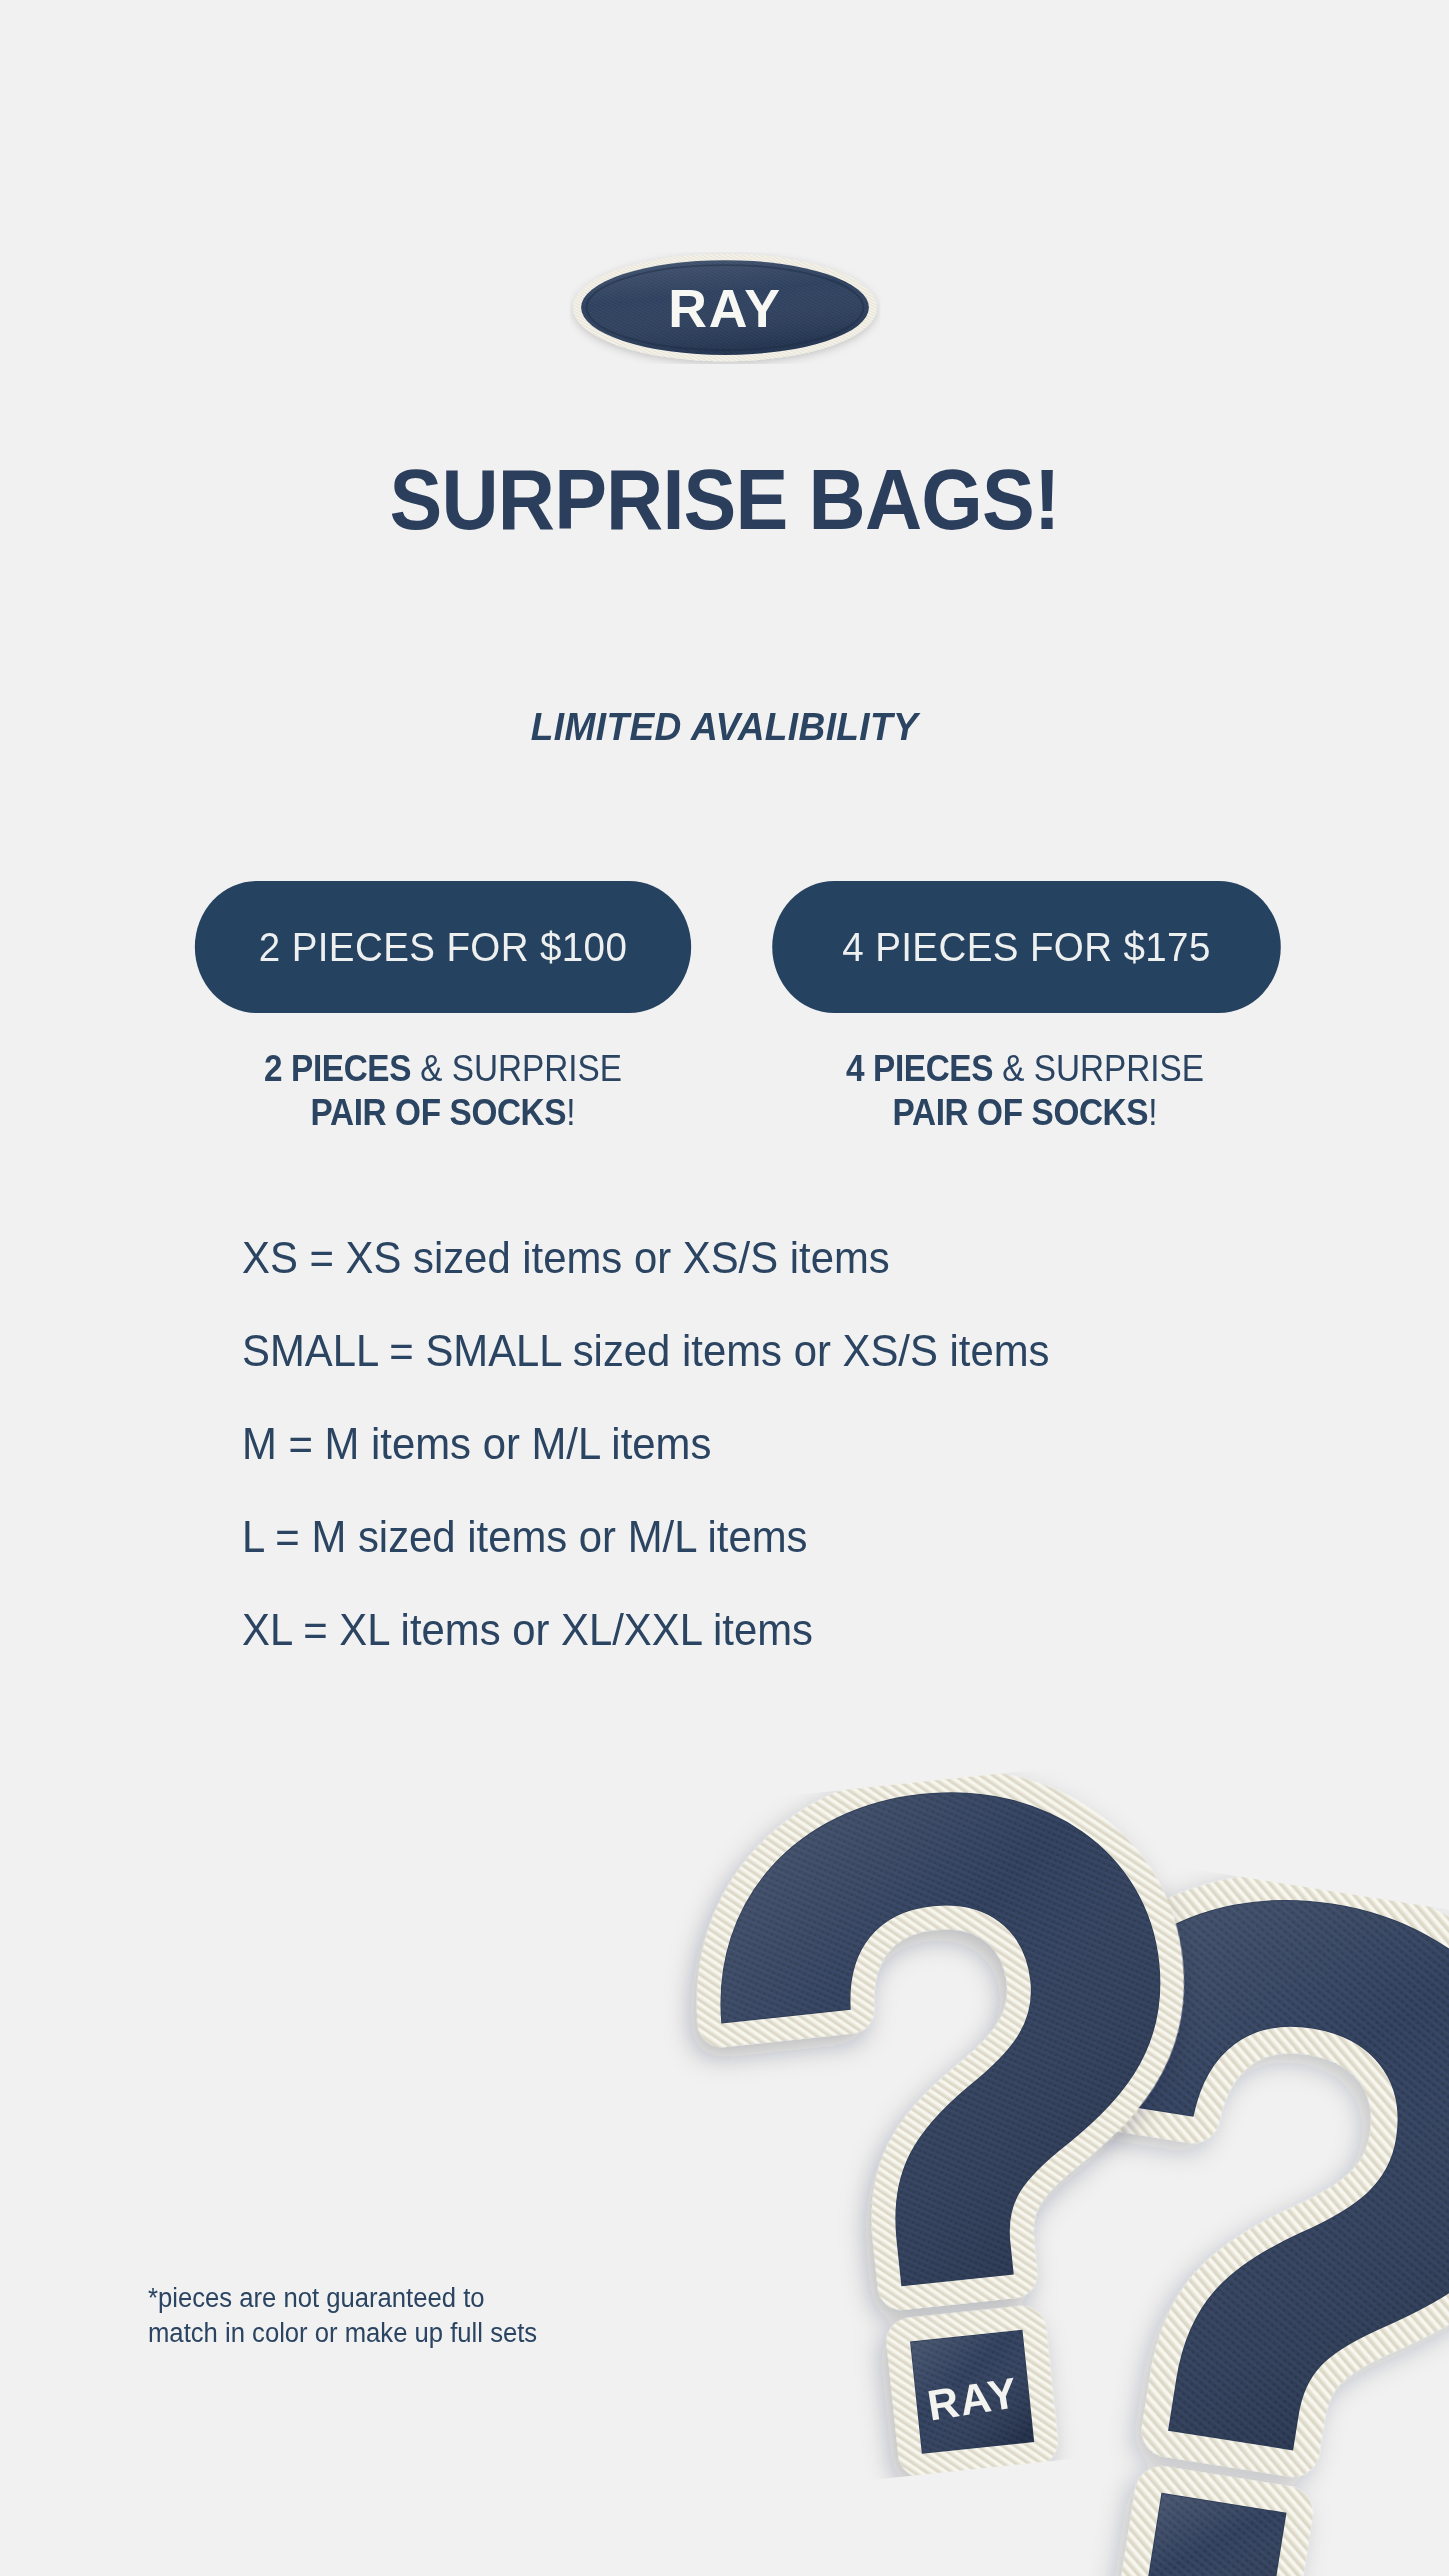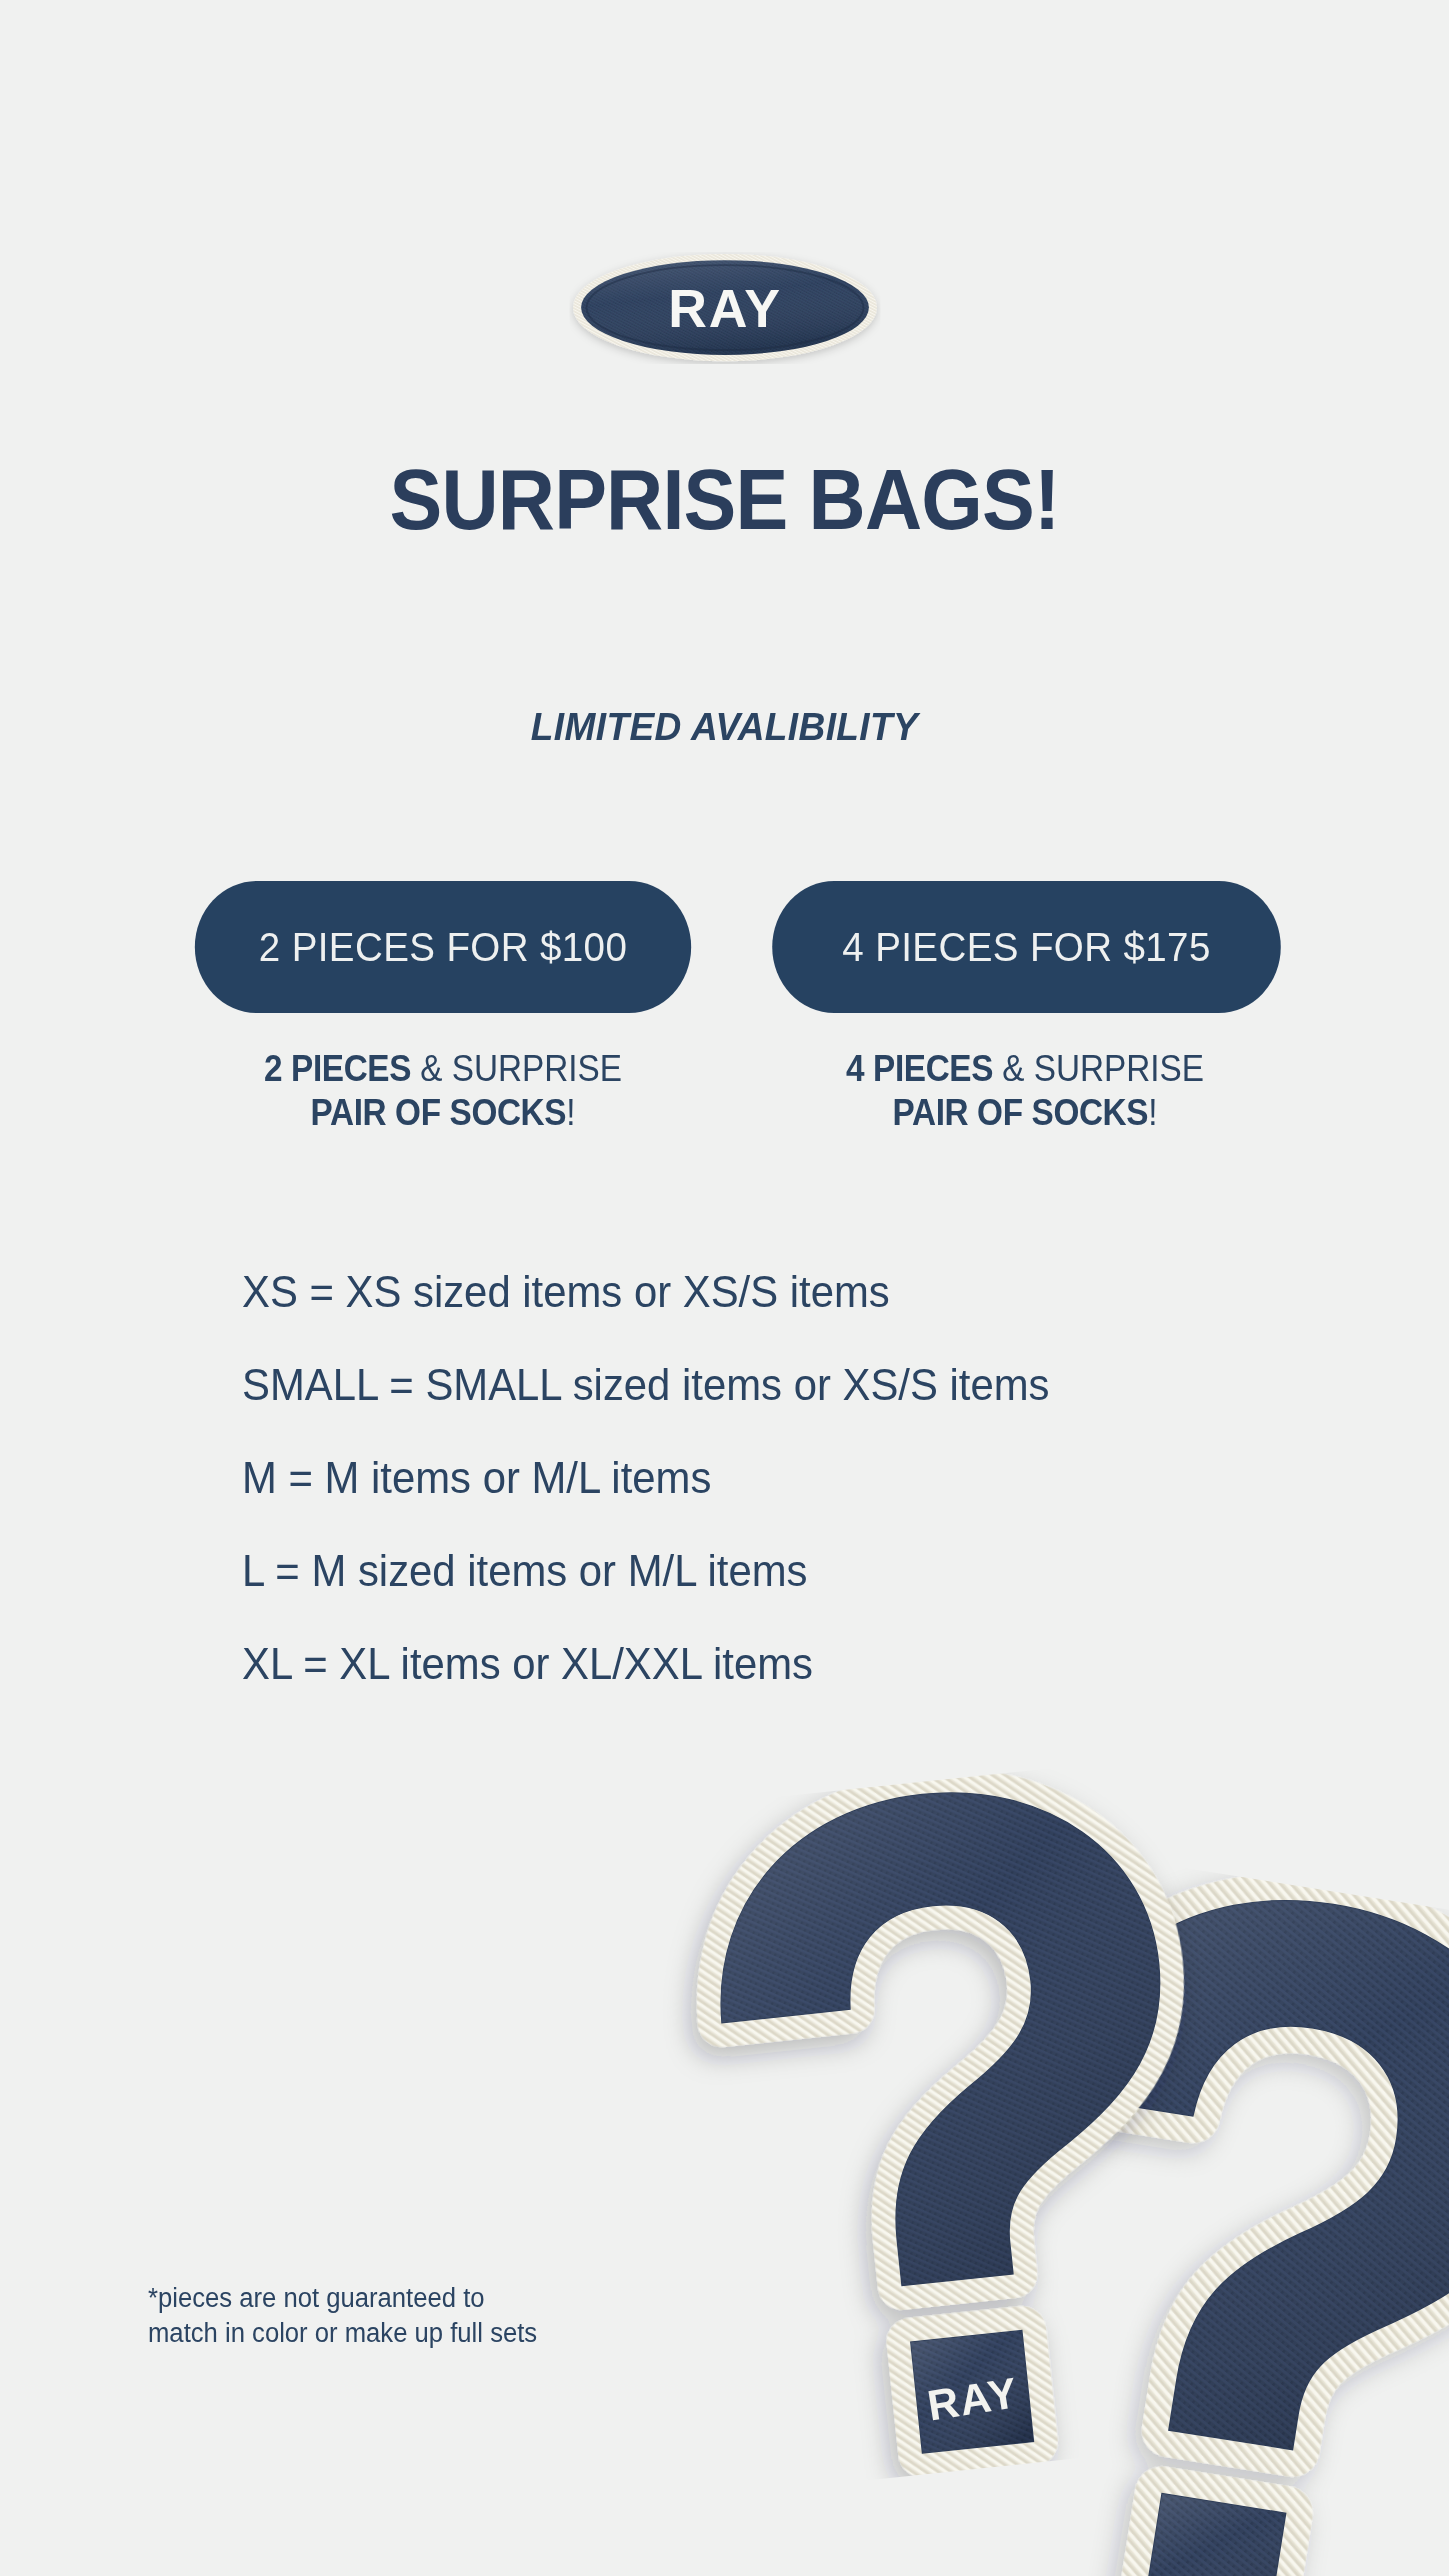--- a/index.html
+++ b/index.html
@@ -95,21 +95,21 @@
     line-height:1.18;
     transform:scaleX(0.9);
     font-family:"Liberation Sans", sans-serif;
   }
   .offer-sub .b { font-weight:700; letter-spacing:-0.4px; }
   .offer-sub .l { font-weight:400; letter-spacing:0px; }
 
   
   #size-list {
     position:absolute;
-    top:1269px;
+    top:1235px;
     left:242px;
     width:1029px;
   }
   .size-line {
     font-family:"Liberation Sans", sans-serif;
     font-weight:300;
     font-size:45px;
     line-height:1;
     color:#2b4462;
     margin-bottom:48px;

